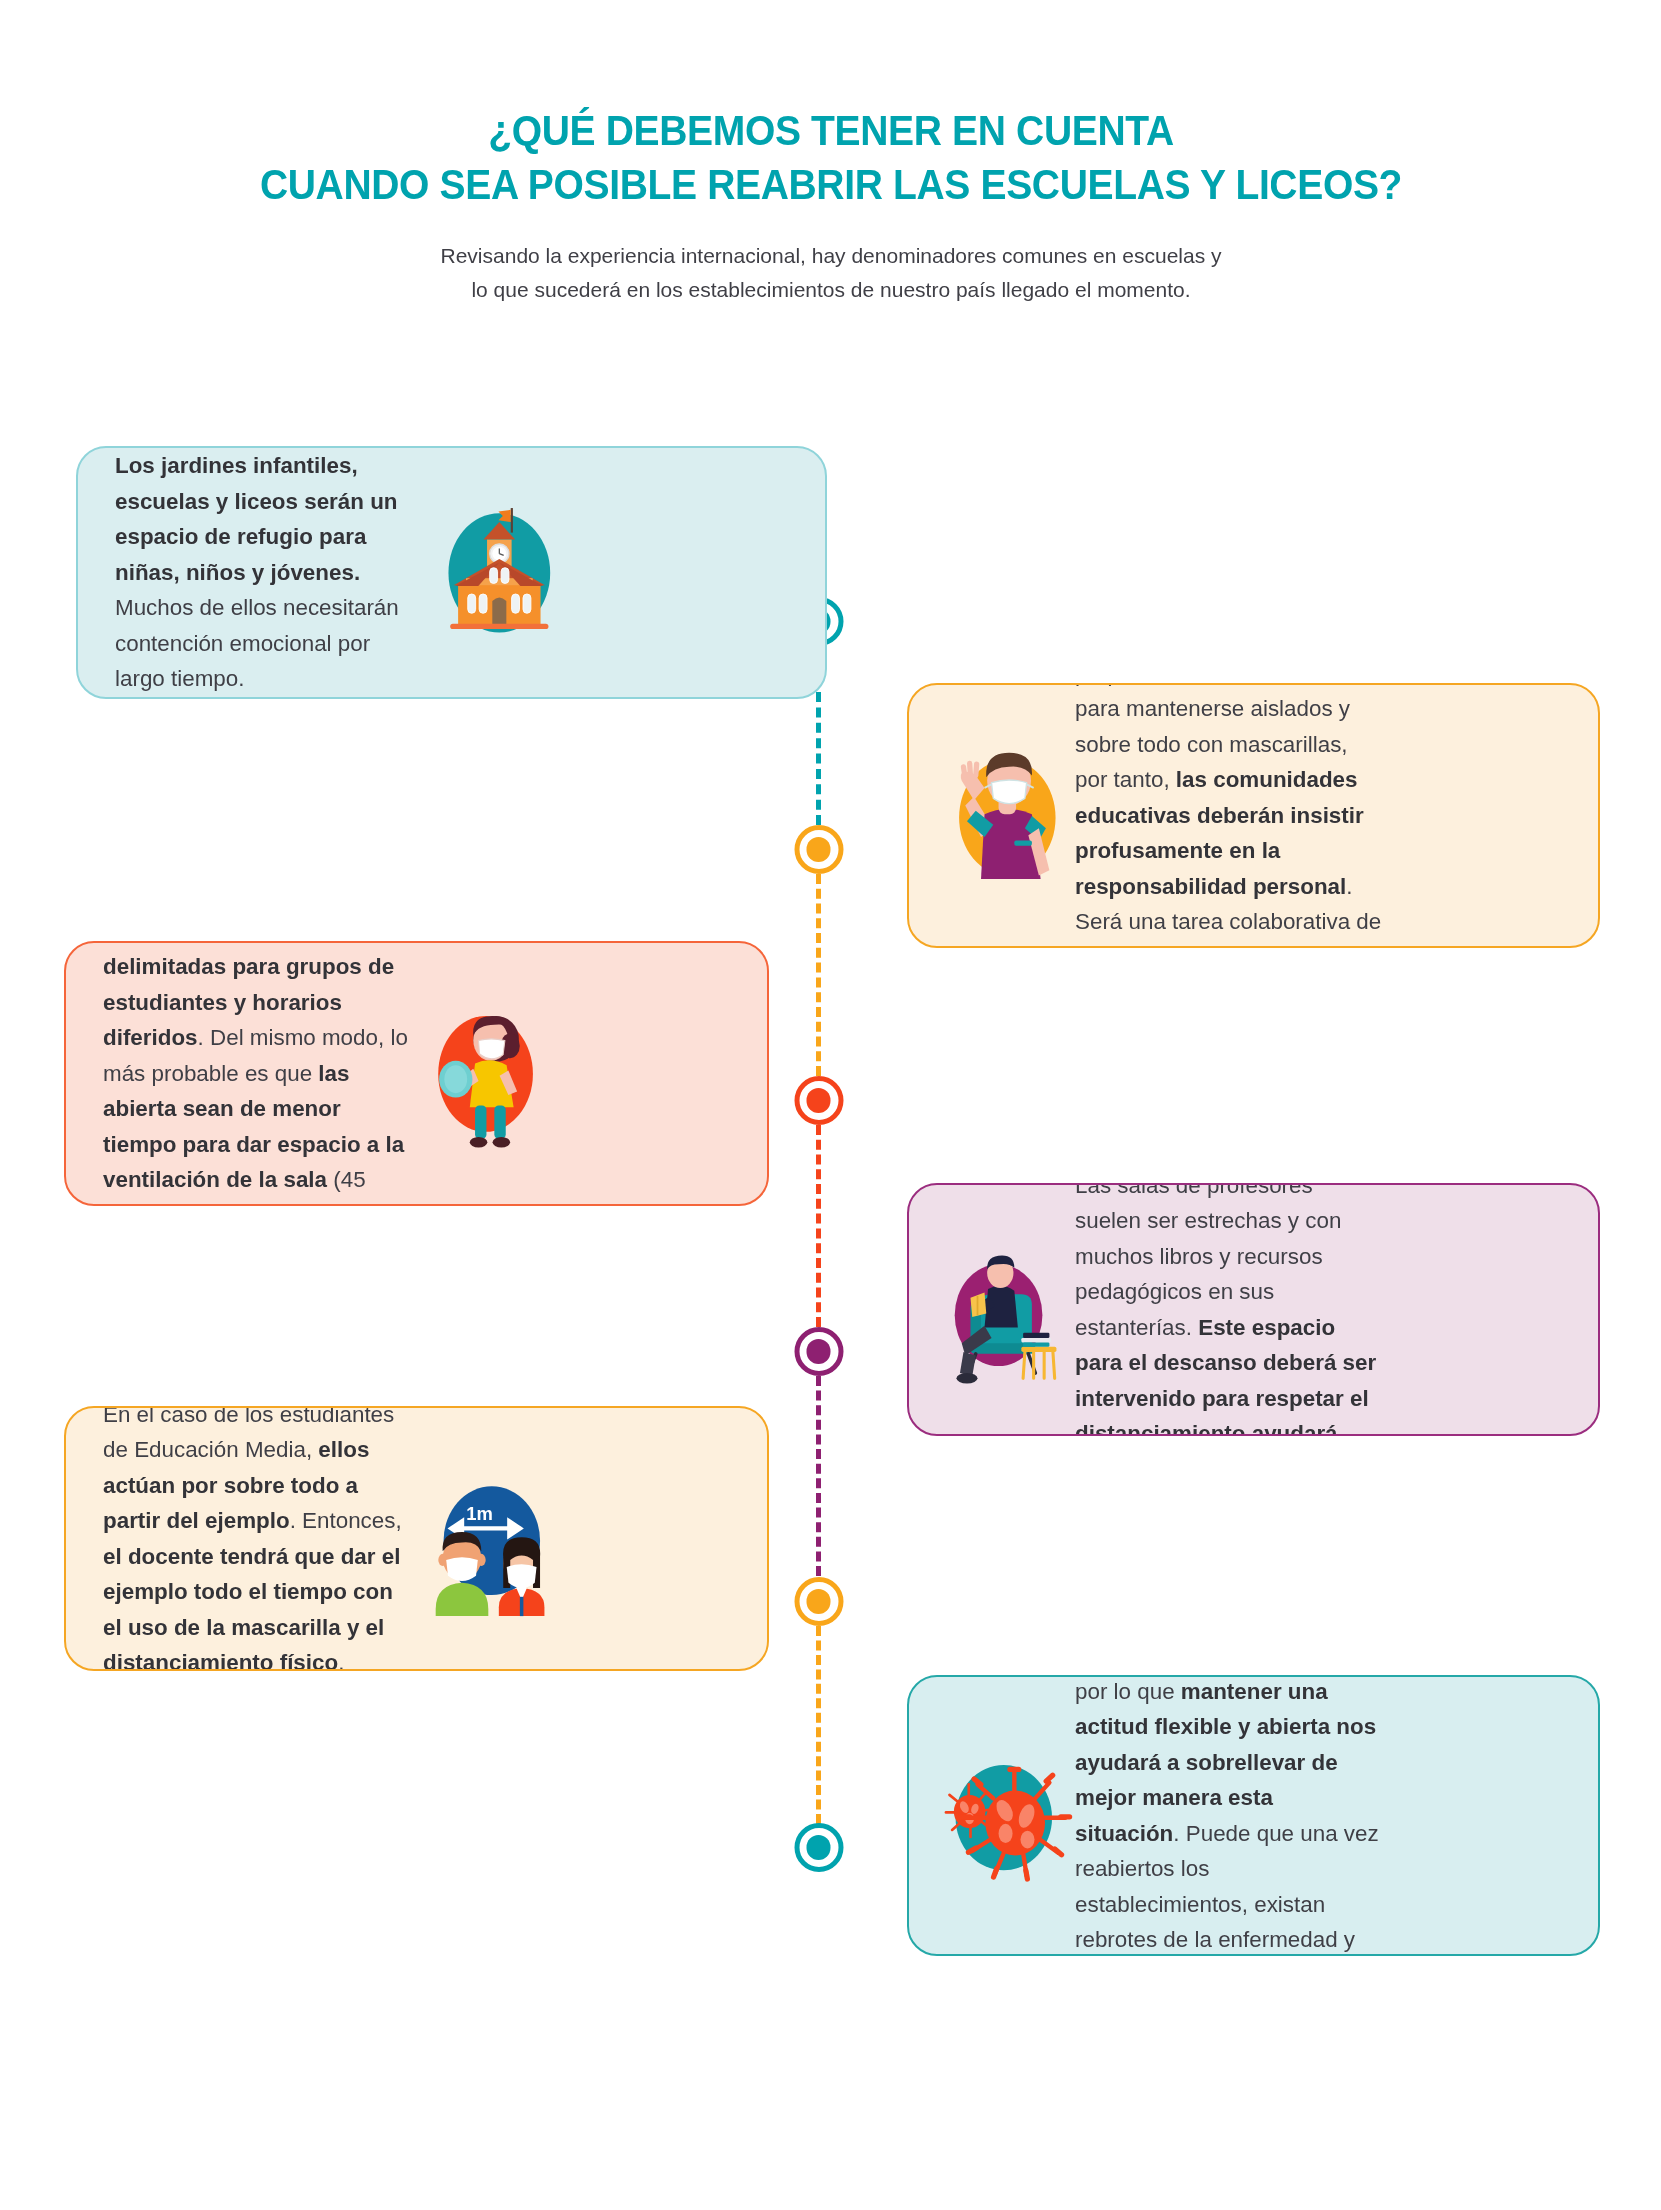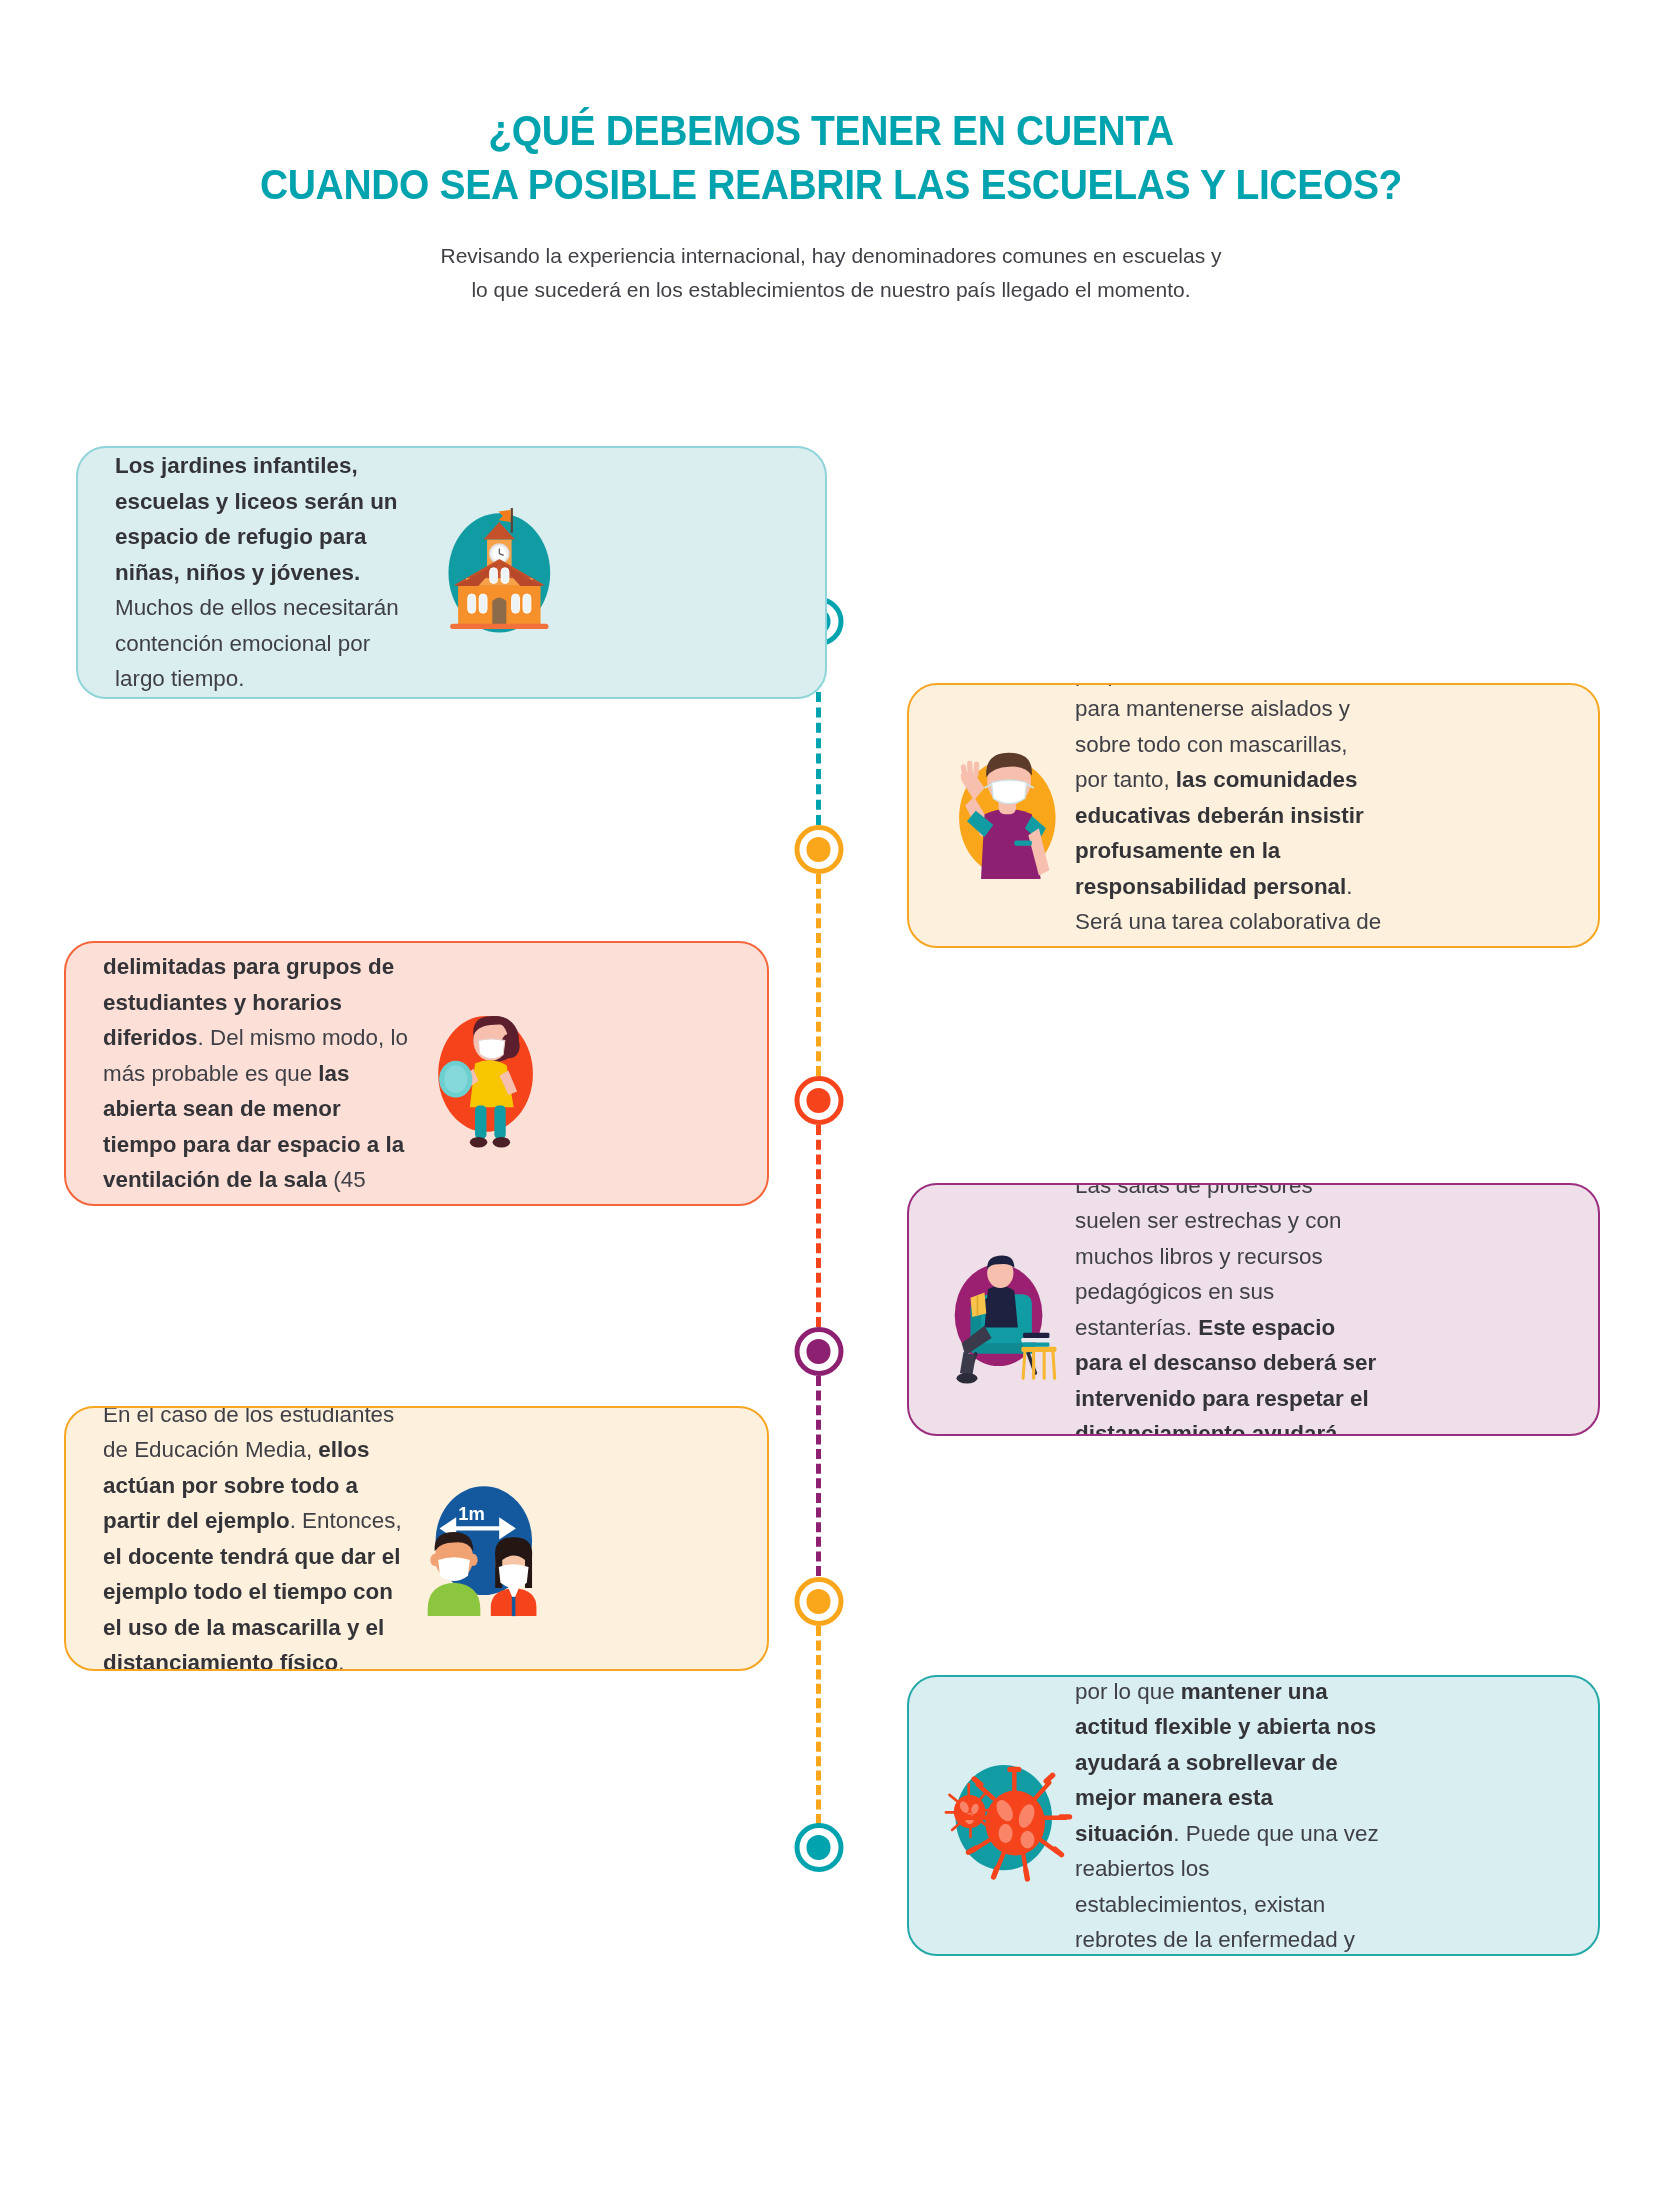--- a/index.html
+++ b/index.html
@@ -299,21 +299,21 @@
         <path d="M108 146 L106 176 M140 146 L142 176 M118 146 L118 176 M130 146 L130 176" stroke="#f7b733" stroke-width="3.5" stroke-linecap="round"></path>
 
         <rect x="106" y="124" width="30" height="6" rx="1.5" fill="#1e2240"></rect>
         <rect x="104" y="130" width="34" height="5" rx="1.5" fill="#e8e8ee"></rect>
         <rect x="106" y="135" width="30" height="5" rx="1.5" fill="#119ca4"></rect>
       </svg>
     </div>
     <div class="card-text">Las salas de profesores suelen ser estrechas y con muchos libros y recursos pedagógicos en sus estanterías. <b>Este espacio para el descanso deberá ser intervenido para respetar el distanciamiento ayudará</b>.</div>
   </div>
 
-  <div class="card card-left" id="card5" style="background:#fdf0dd;border-color:#f5a623;">
+  <div class="card card-left" id="card5" style="background:#fdf0dd;border-color:#f5a623;gap:8px;">
     <div class="card-text">En el caso de los estudiantes de Educación Media, <b>ellos actúan por sobre todo a partir del ejemplo</b>. Entonces, <b>el docente tendrá que dar el ejemplo todo el tiempo con el uso de la mascarilla y el distanciamiento físico</b>.</div>
     <div class="illus">
       <svg viewBox="0 0 165 195" width="145" height="171" aria-hidden="true">
         <ellipse cx="84" cy="100" rx="55" ry="62" fill="#14599e"></ellipse>
 
         <g stroke="#ffffff" stroke-width="5" fill="#ffffff">
           <line x1="38" y1="86" x2="116" y2="86"></line>
           <path d="M38 86 L50 78 L50 94 Z"></path>
           <path d="M116 86 L104 78 L104 94 Z"></path>
         </g>

